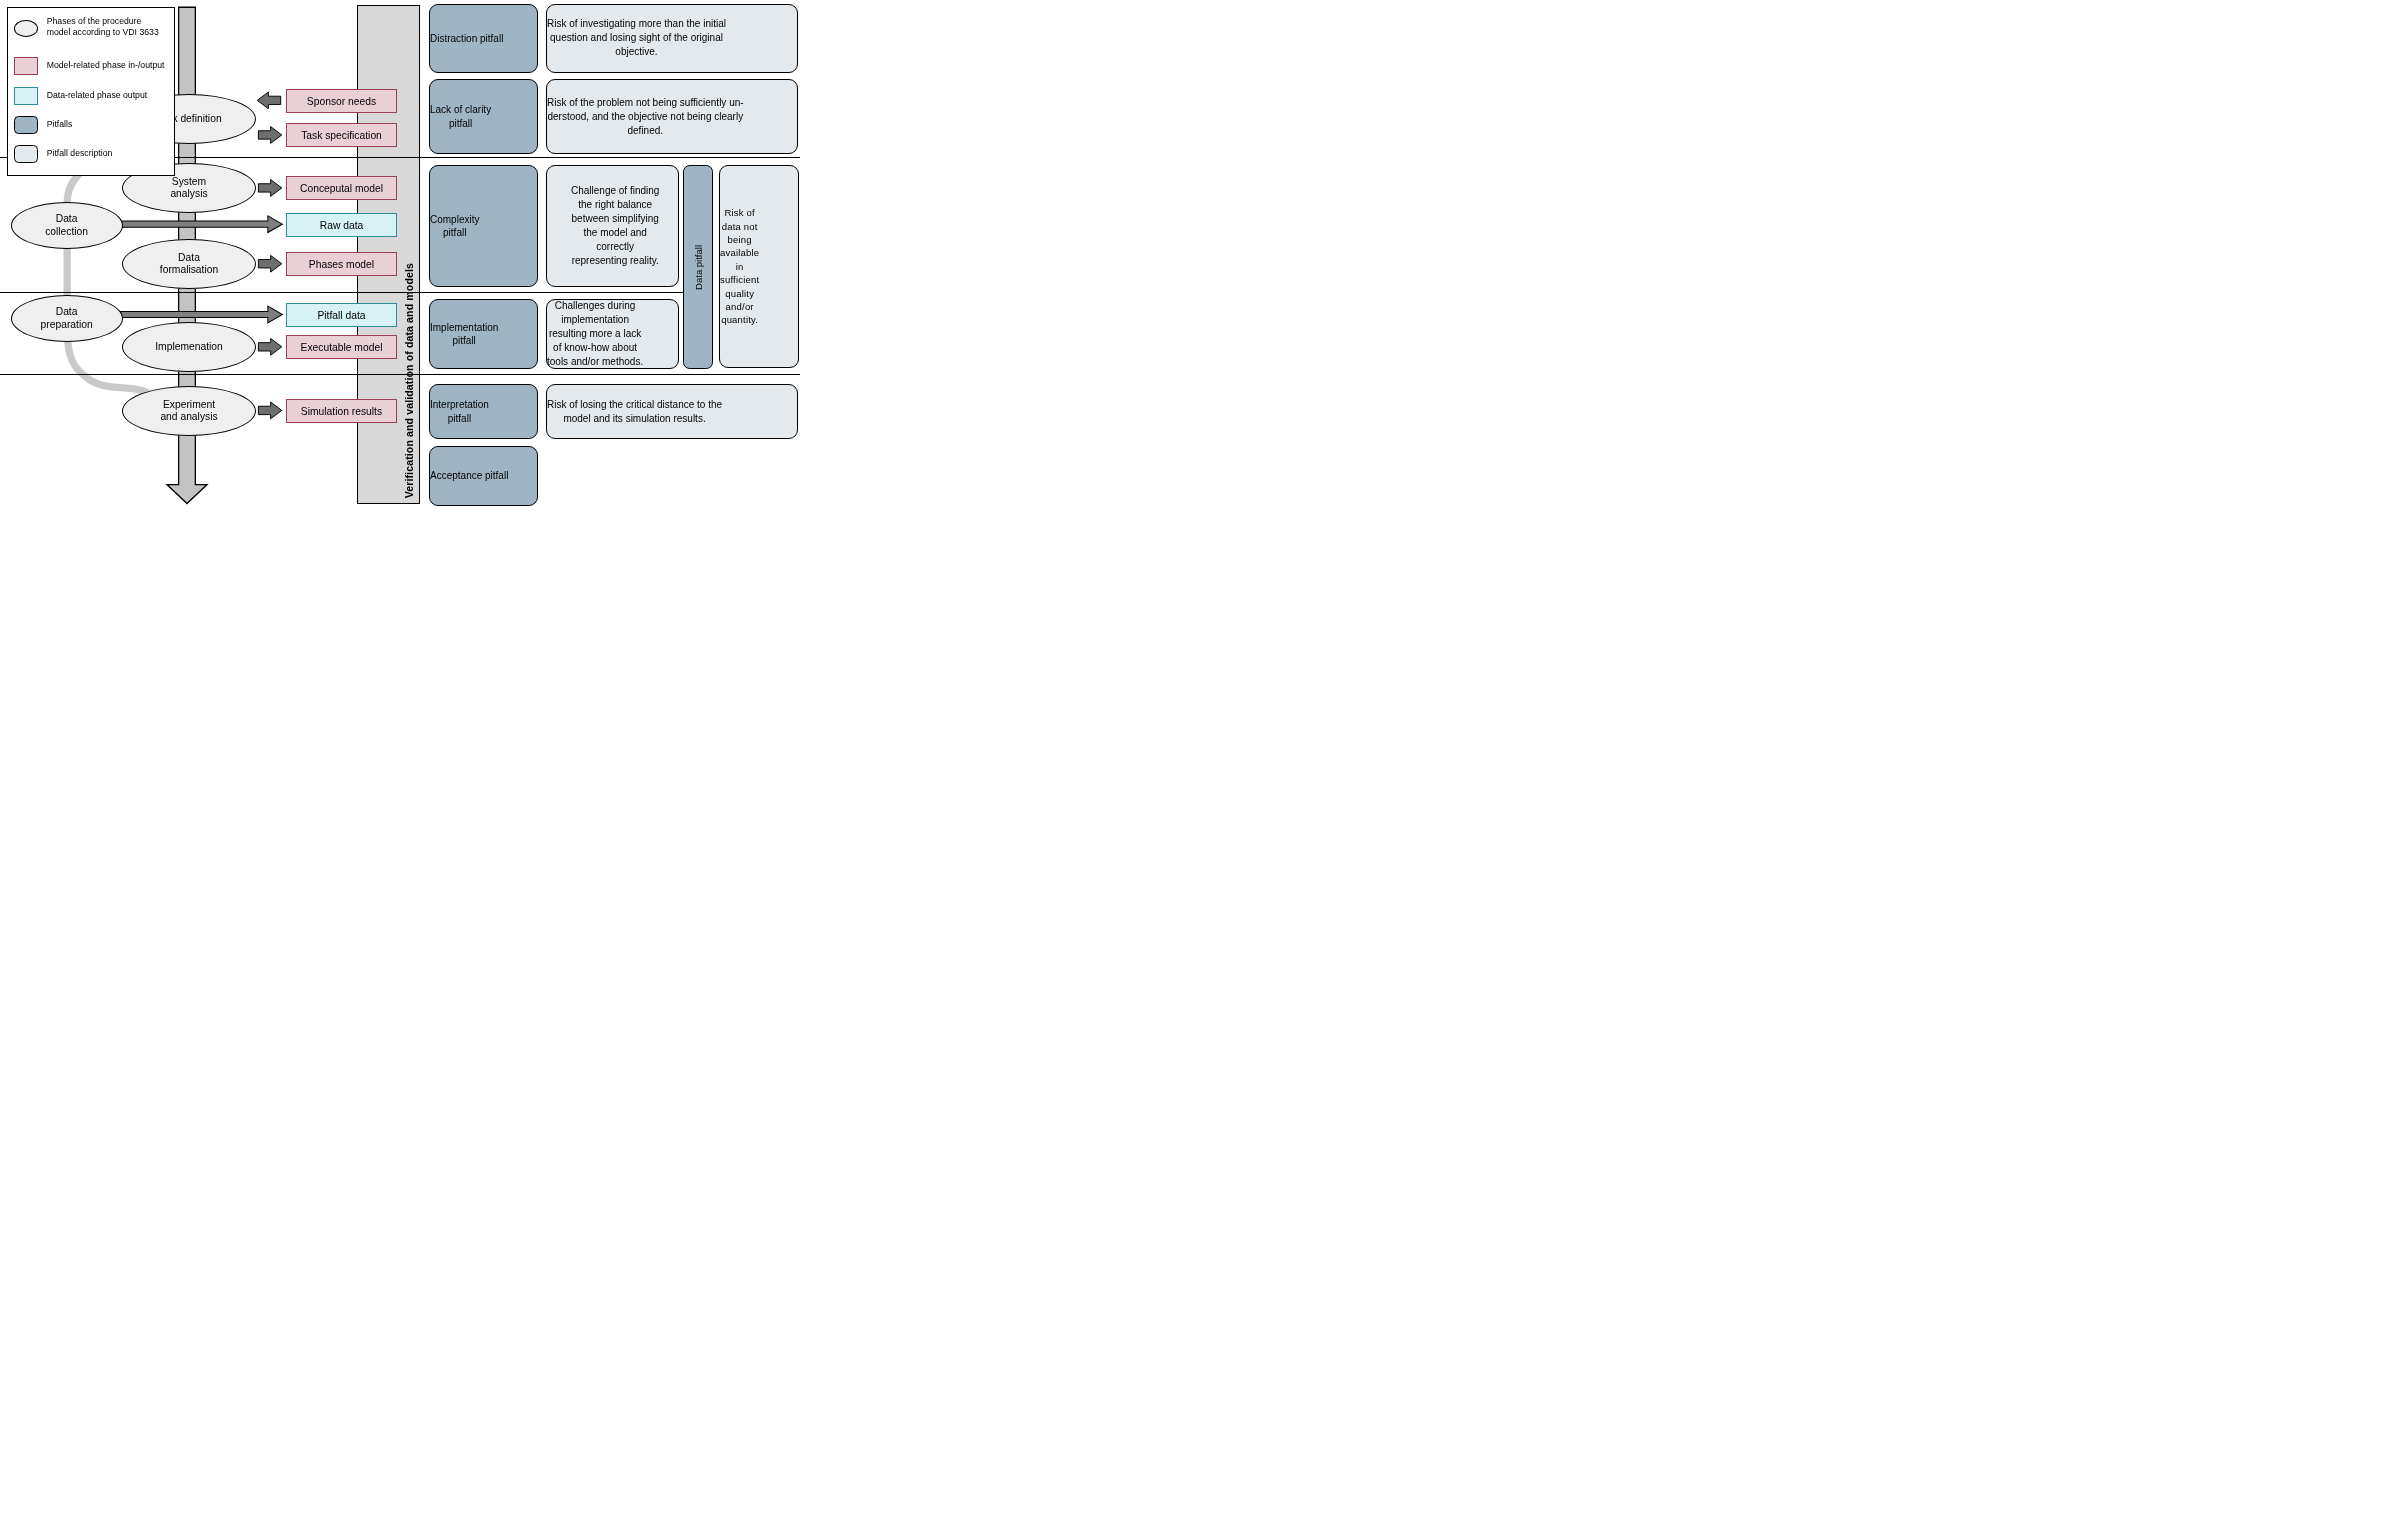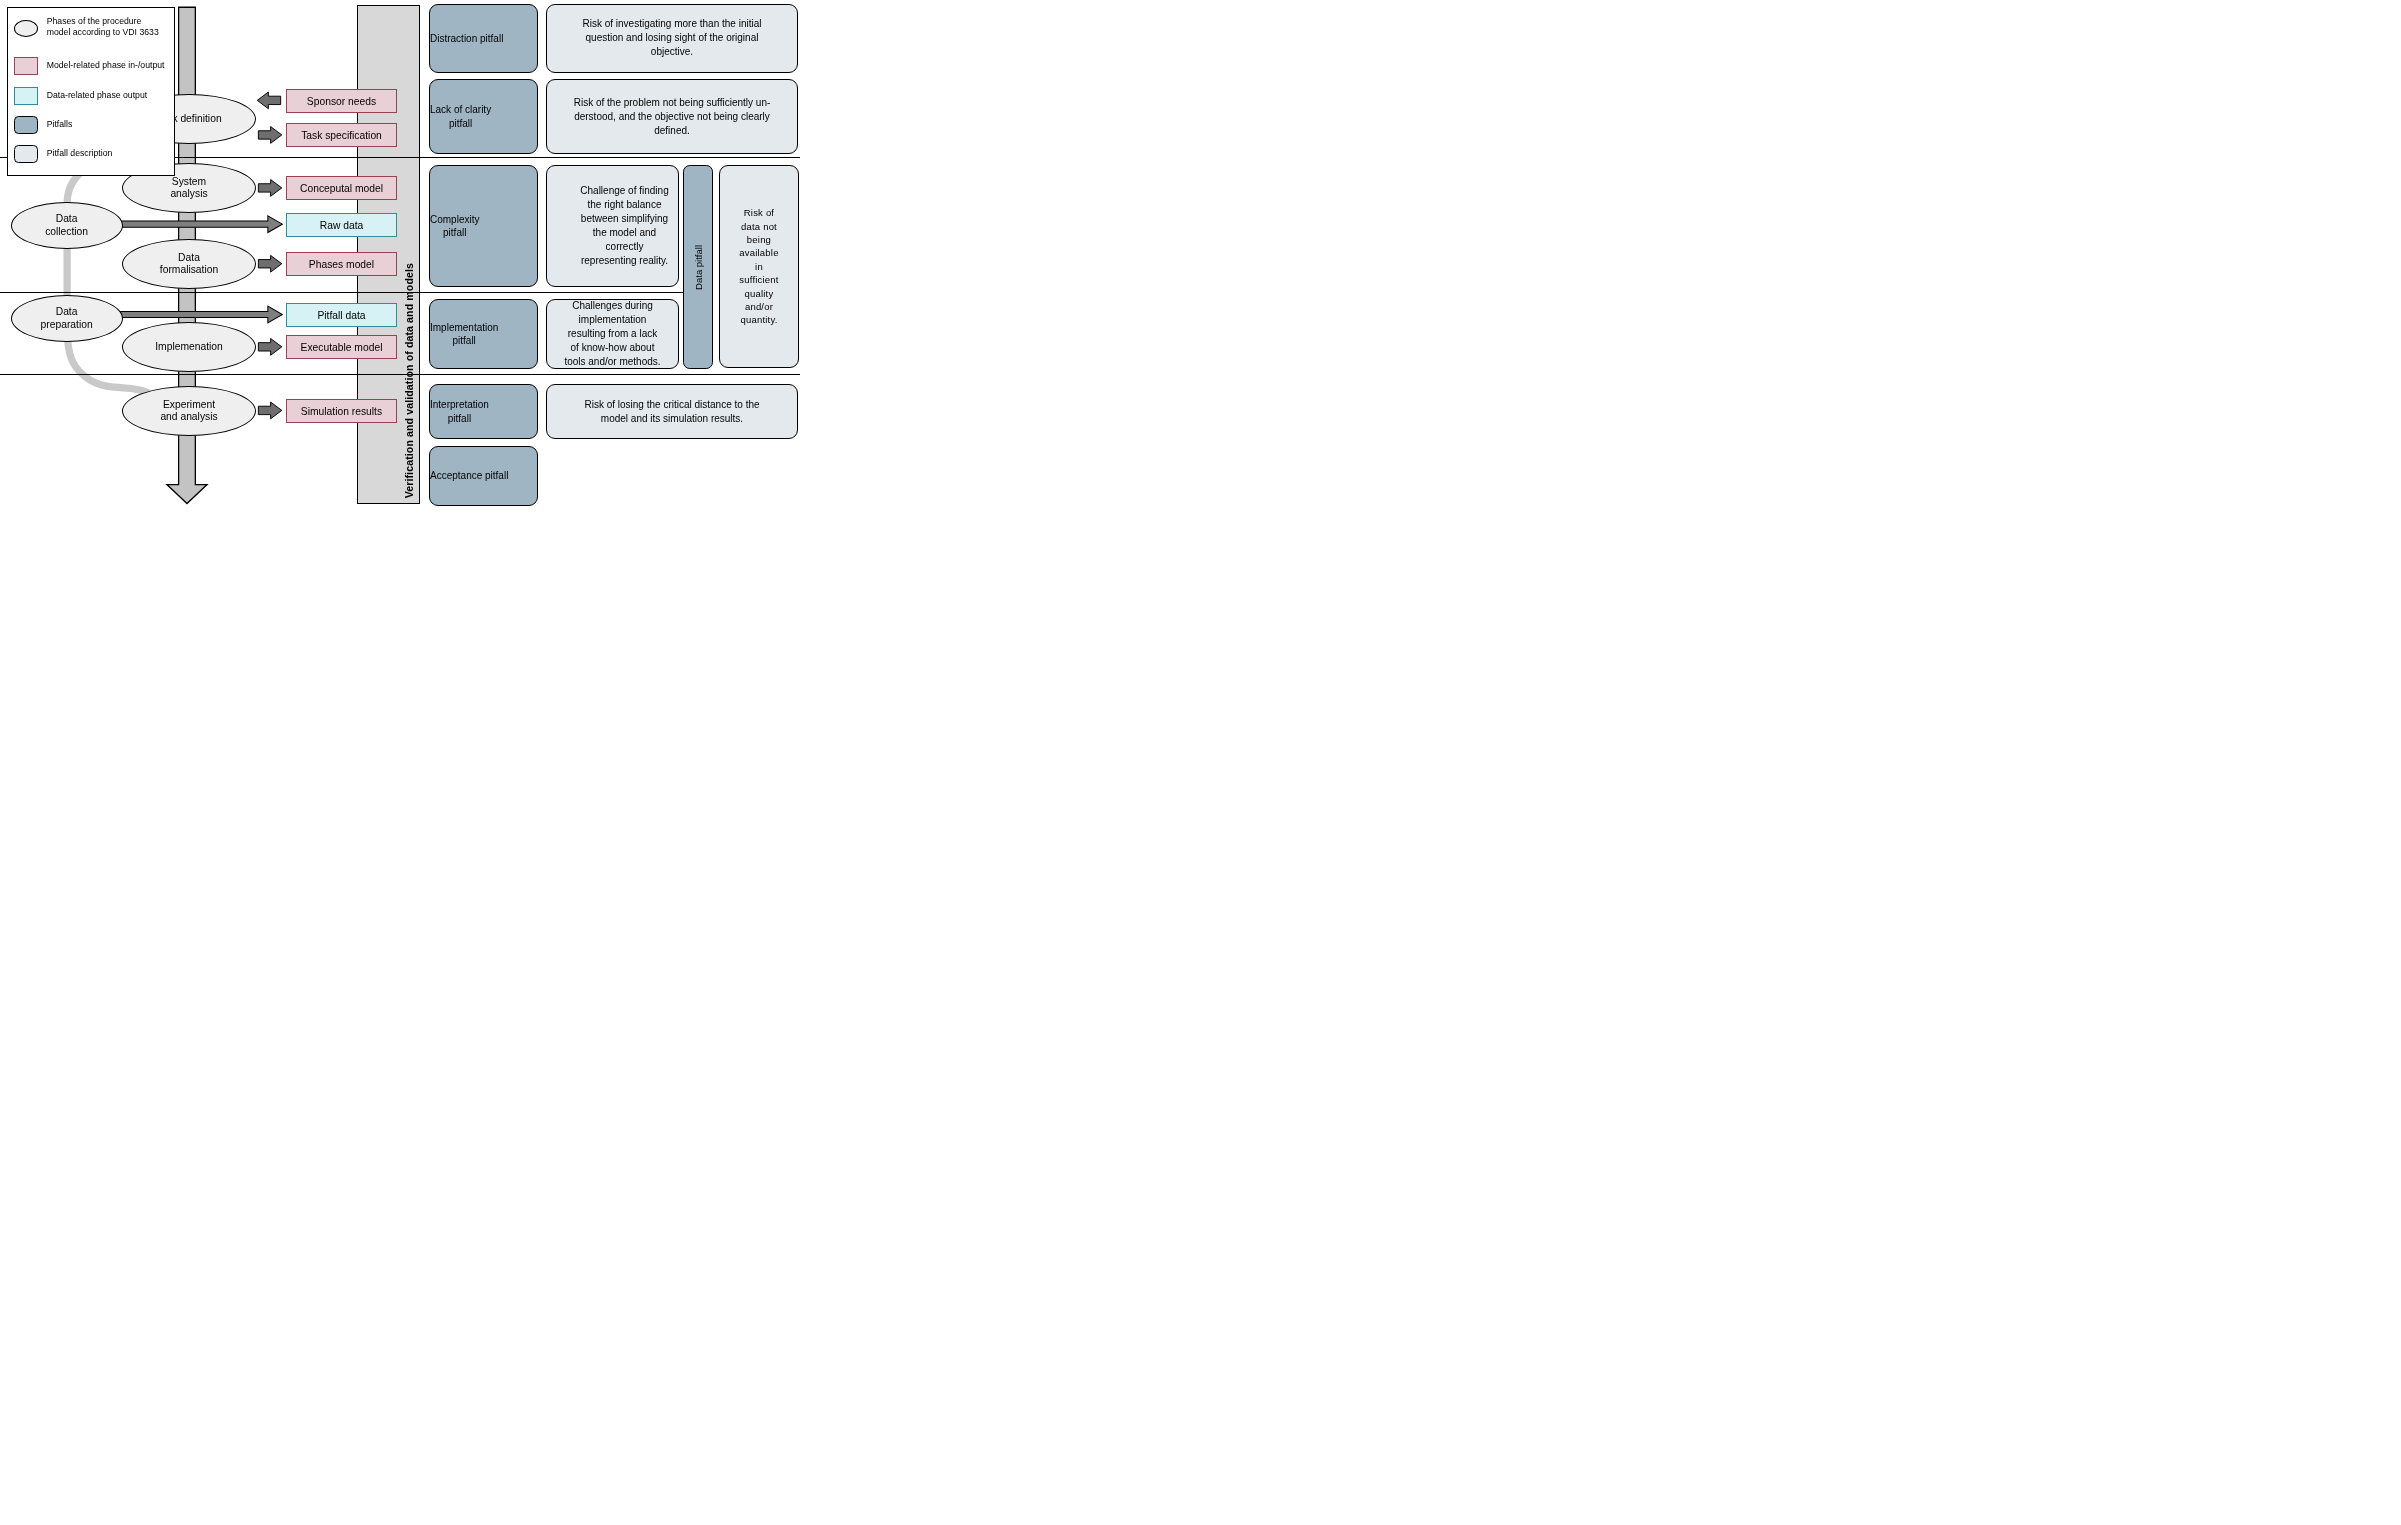--- a/index.html
+++ b/index.html
@@ -14,21 +14,21 @@
   
   .hline{position:absolute;height:1.1px;background:#000;z-index:3;}
   
   .ellipse{position:absolute;background:#efefef;border:1.3px solid #000;border-radius:50%;display:flex;align-items:center;justify-content:center;text-align:center;font-size:10.3px;line-height:12.3px;white-space:pre-line;box-sizing:border-box;z-index:4;}
   
   .obox{position:absolute;left:286px;width:111px;height:24px;display:flex;align-items:center;justify-content:center;text-align:center;font-size:10.3px;box-sizing:border-box;z-index:4;}
   .obox.model{background:#e9d0d6;border:1.3px solid #9a4254;}
   .obox.data{background:#d7f2f5;border:1.3px solid #2d8e9a;}
   
   .pit-name{position:absolute;left:429px;width:109px;background:#a0b5c3;border:1.4px solid #000;border-radius:9px;display:flex;align-items:center;justify-content:flex-start;text-align:center;font-size:10px;line-height:13.4px;white-space:pre-line;box-sizing:border-box;z-index:4;}
-  .pit-desc{position:absolute;left:546px;width:252px;background:#e3e9ed;border:1.4px solid #000;border-radius:9px;display:flex;align-items:center;justify-content:center;text-align:center;font-size:10px;line-height:14px;white-space:pre-line;box-sizing:border-box;z-index:4;}
+  .pit-desc{position:absolute;left:546px;width:252px;background:#e3e9ed;border:1.4px solid #000;border-radius:9px;display:flex;align-items:center;text-align:center;font-size:10px;line-height:14px;white-space:pre-line;box-sizing:border-box;z-index:4;}
   .pit-desc.narrow{width:133px;}
   #data-pitfall-bar{position:absolute;left:683px;top:165px;width:30px;height:204px;background:#a0b5c3;border:1.4px solid #000;border-radius:6.7px;box-sizing:border-box;z-index:4;display:flex;align-items:center;justify-content:center;}
   #data-pitfall-bar .vlabel{writing-mode:vertical-rl;transform:rotate(180deg);font-size:9.5px;white-space:nowrap;}
   #data-pitfall-desc{left:719px;top:165px;width:80px;height:203px;font-size:9.5px;line-height:13.4px;letter-spacing:0.2px;}
   
   #legend{left:6.7px;top:6.7px;width:168px;height:169px;background:#fff;border:1.1px solid #000;box-sizing:border-box;z-index:5;}
   #legend .swatch{position:absolute;left:6.7px;width:24px;height:18.4px;box-sizing:border-box;}
   #legend .lg-label{position:absolute;left:39px;height:18.4px;display:flex;align-items:center;font-size:8.7px;line-height:11px;white-space:pre-line;}
   .sw-ellipse{top:12.3px;height:16.7px !important;background:#efefef;border:1.2px solid #000;border-radius:50%;}
   .sw-model{top:49px;background:#e9d0d6;border:1.2px solid #9a4254;}
@@ -151,21 +151,21 @@
     <span>Challenge of finding
 the right balance
 between simplifying
 the model and
 correctly
 representing reality.</span>
   </div>
   <div class="pit-desc narrow" style="top:299px;height:70px;">
     <span>Challenges during
 implementation
-resulting from a lack
+resulting more a lack
 of know-how about
 tools and/or methods.</span>
   </div>
   <div id="data-pitfall-bar">
     <span class="vlabel">Data pitfall</span>
   </div>
   <div class="pit-desc" id="data-pitfall-desc">
     <span>Risk of
 data not
 being

